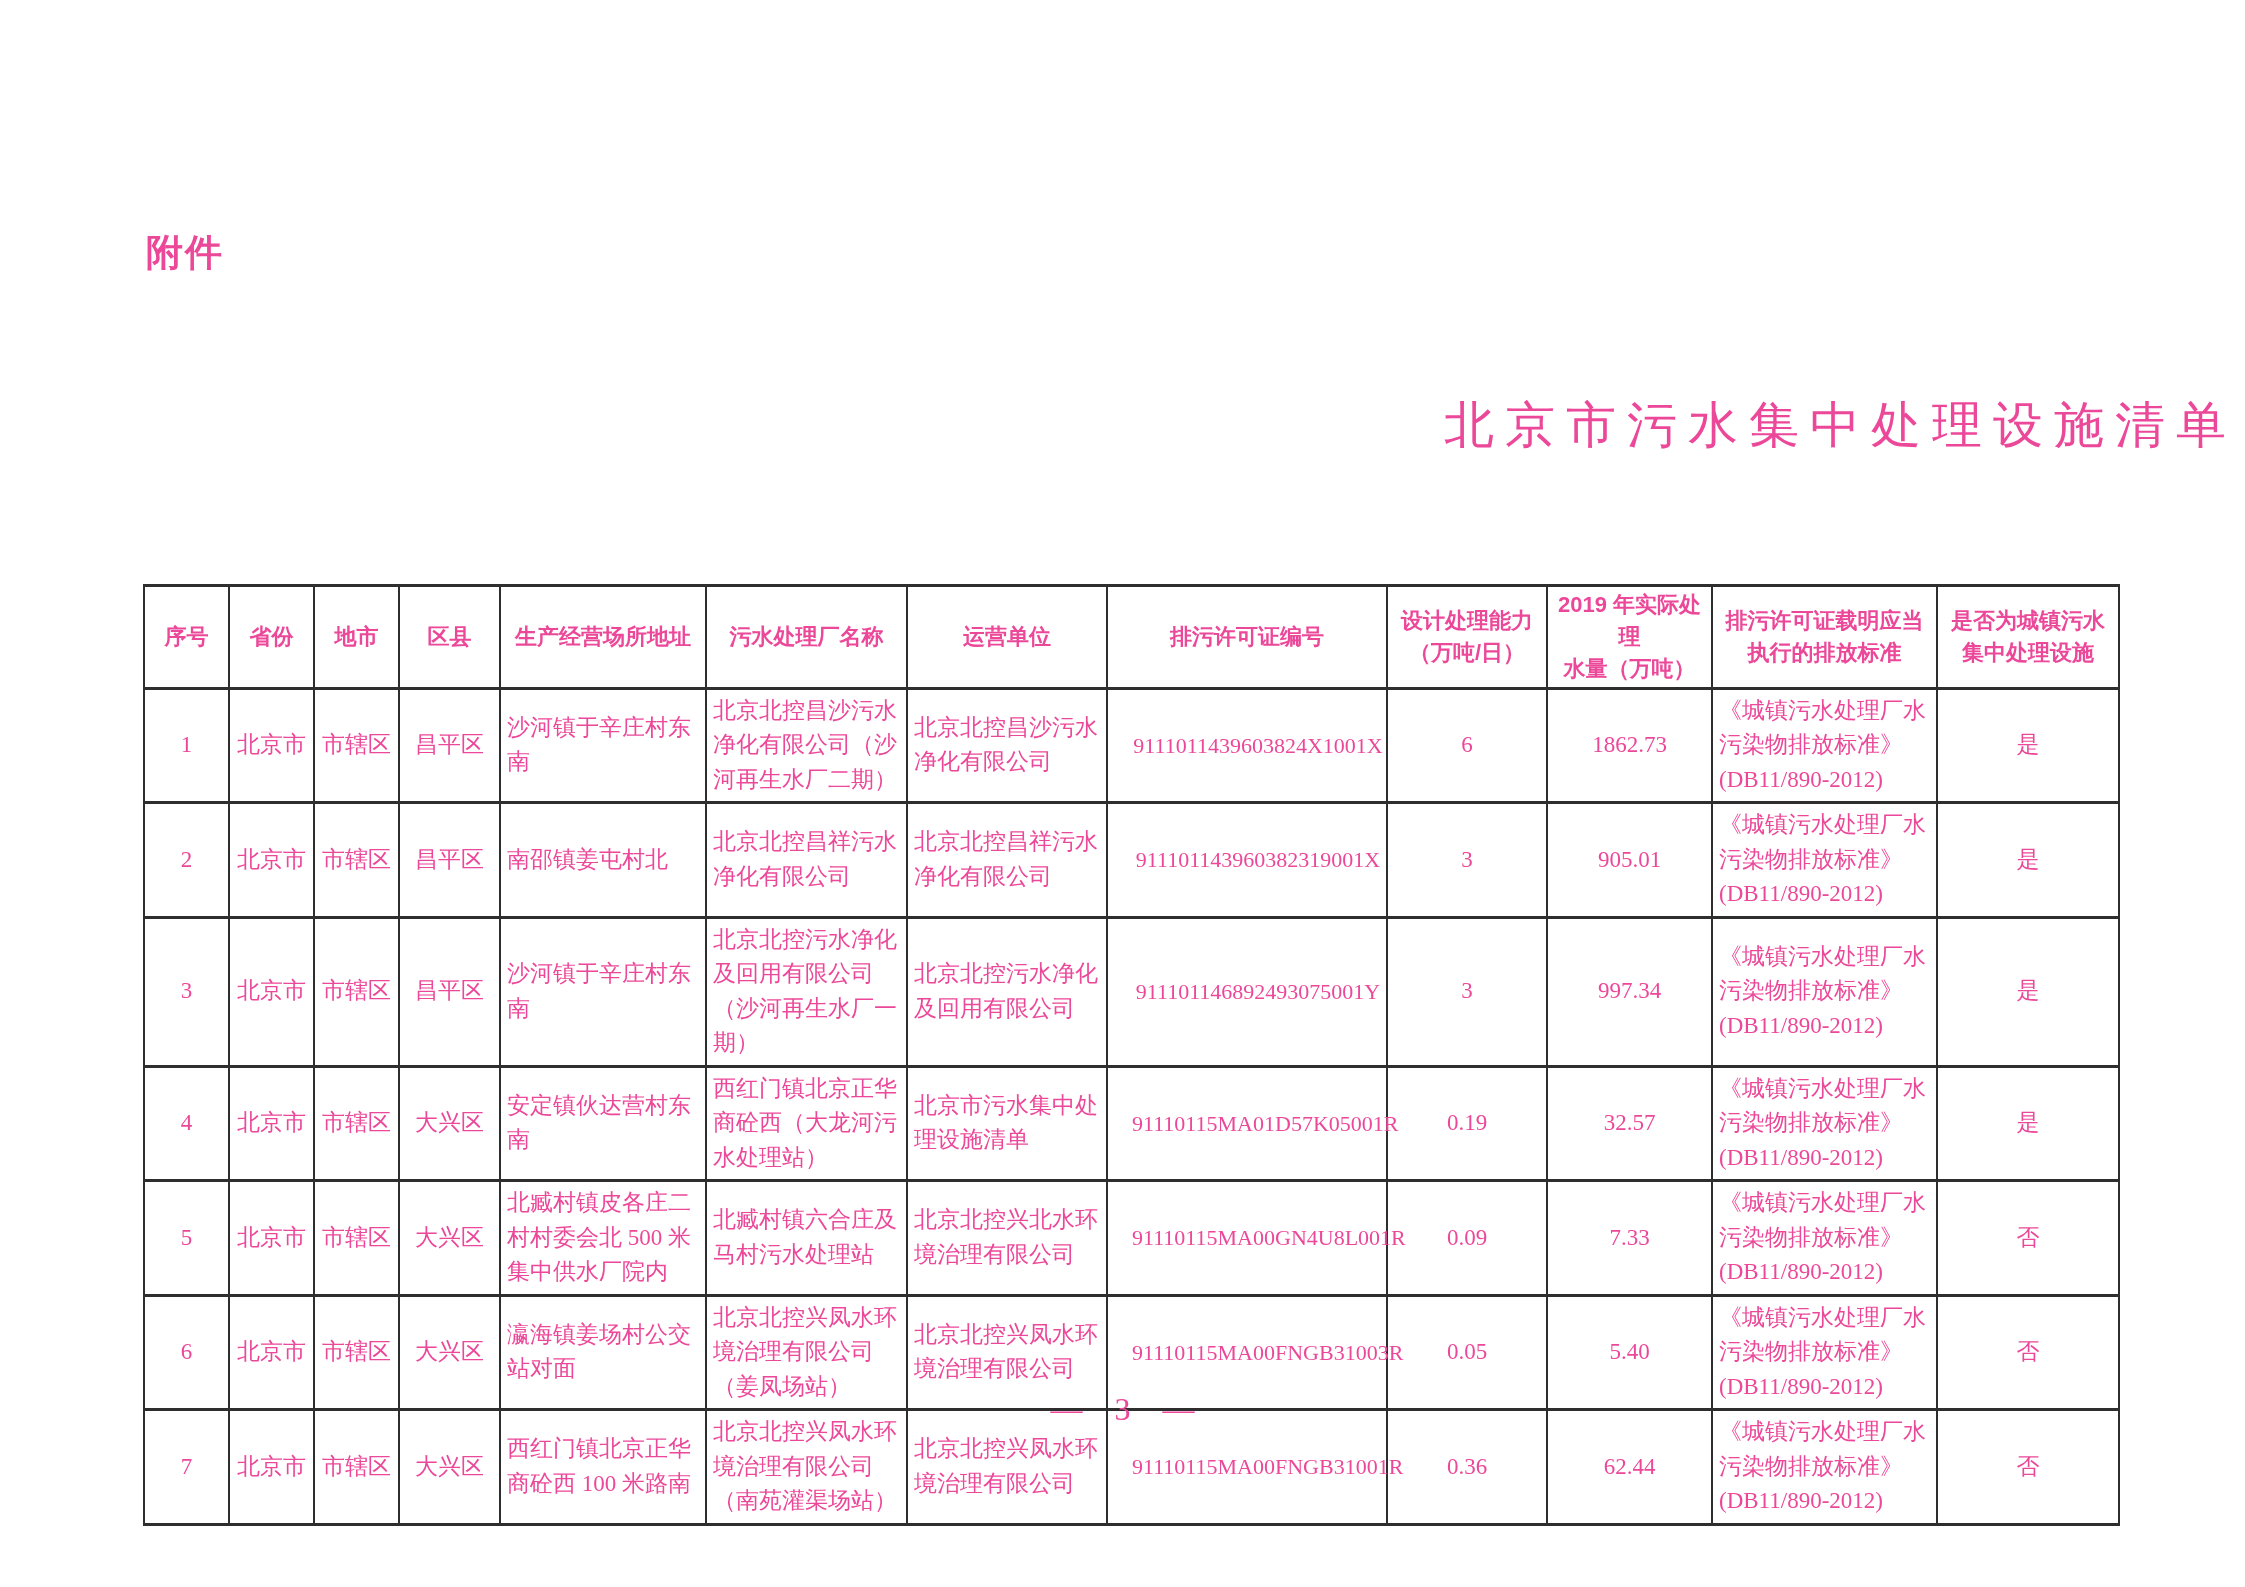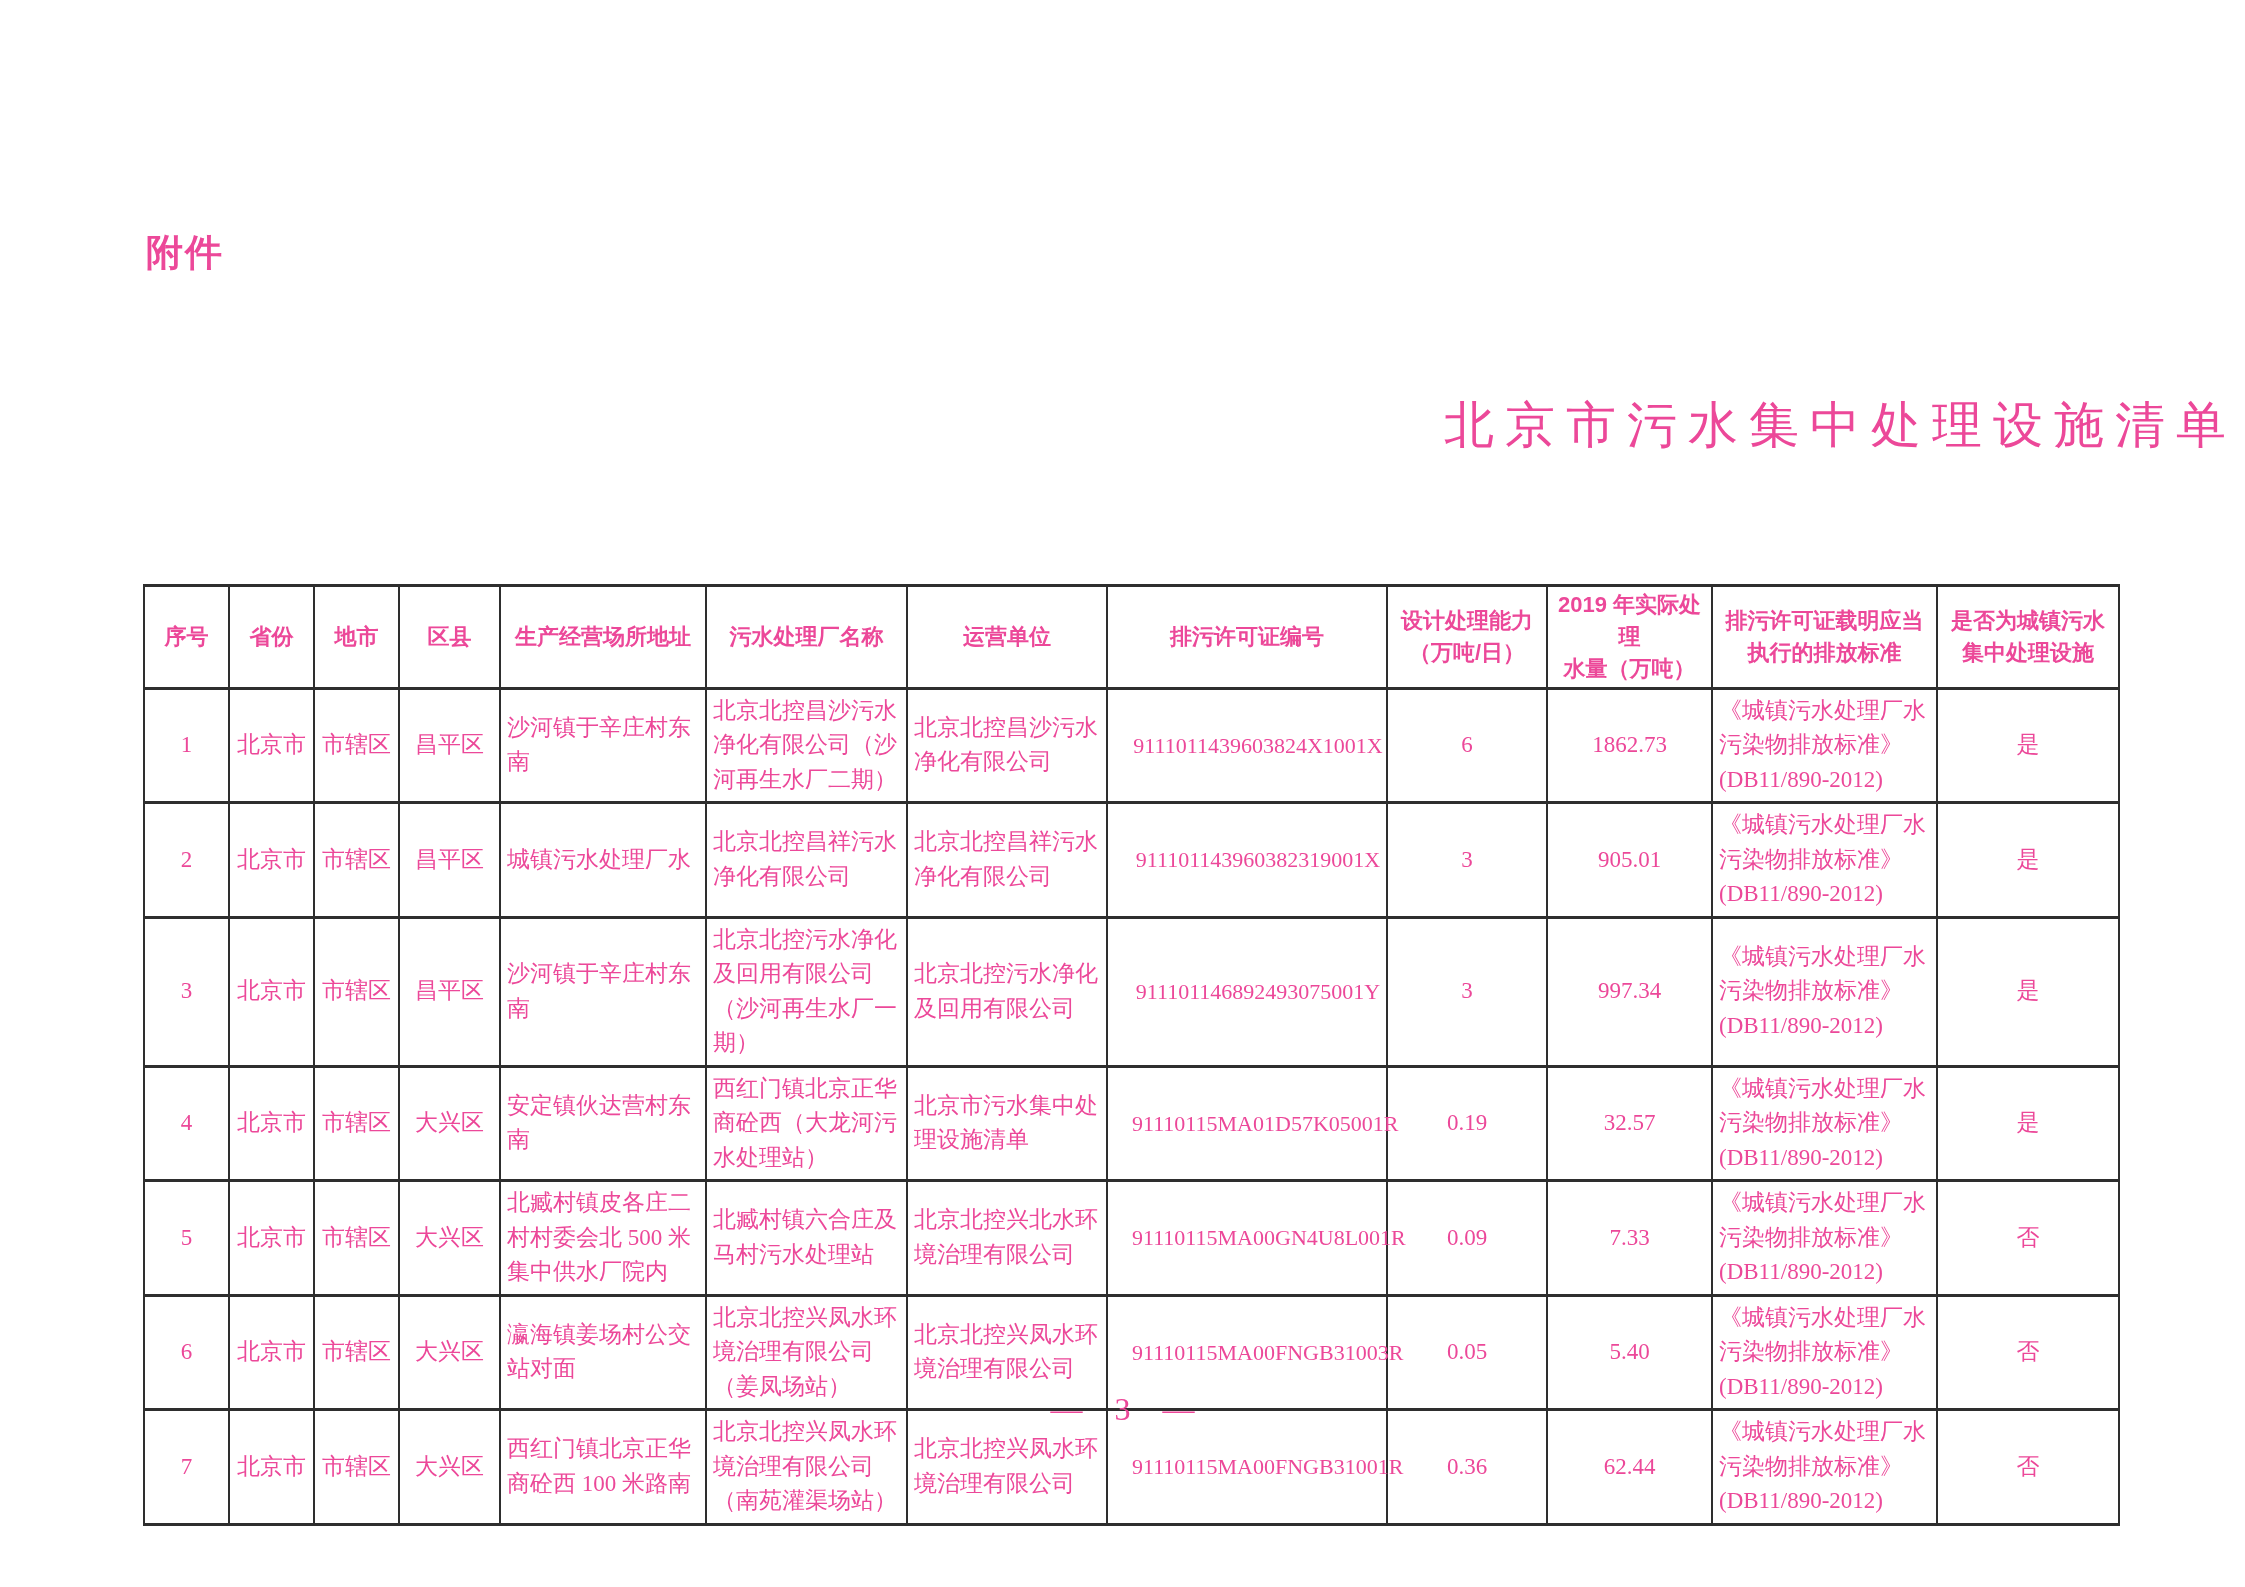--- a/index.html
+++ b/index.html
@@ -123,21 +123,21 @@
           <td class="c-left c-std">《城镇污水处理厂水
 污染物排放标准》
 (DB11/890-2012)</td>
           <td>是</td>
         </tr>
         <tr>
           <td>2</td>
           <td>北京市</td>
           <td>市辖区</td>
           <td>昌平区</td>
-          <td class="c-left">城镇污水处理厂水</td>
+          <td class="c-left">南邵镇姜屯村北</td>
           <td class="c-left">北京北控昌祥污水净化有限公司</td>
           <td class="c-left">北京北控昌祥污水净化有限公司</td>
           <td class="c-permit">911101143960382319001X</td>
           <td>3</td>
           <td>905.01</td>
           <td class="c-left c-std">《城镇污水处理厂水
 污染物排放标准》
 (DB11/890-2012)</td>
           <td>是</td>
         </tr>

